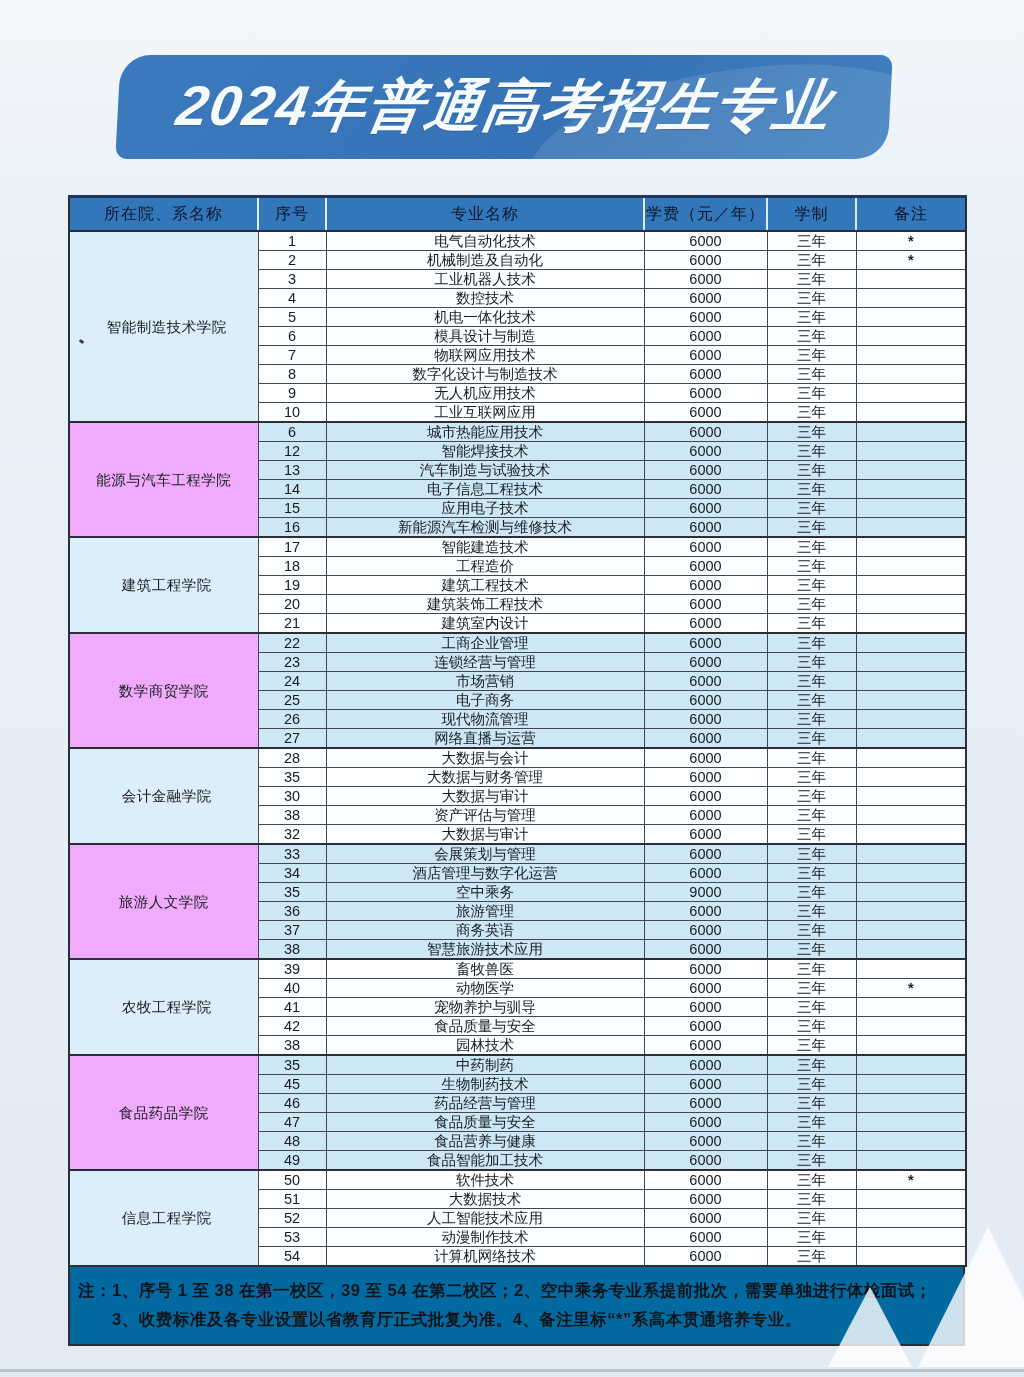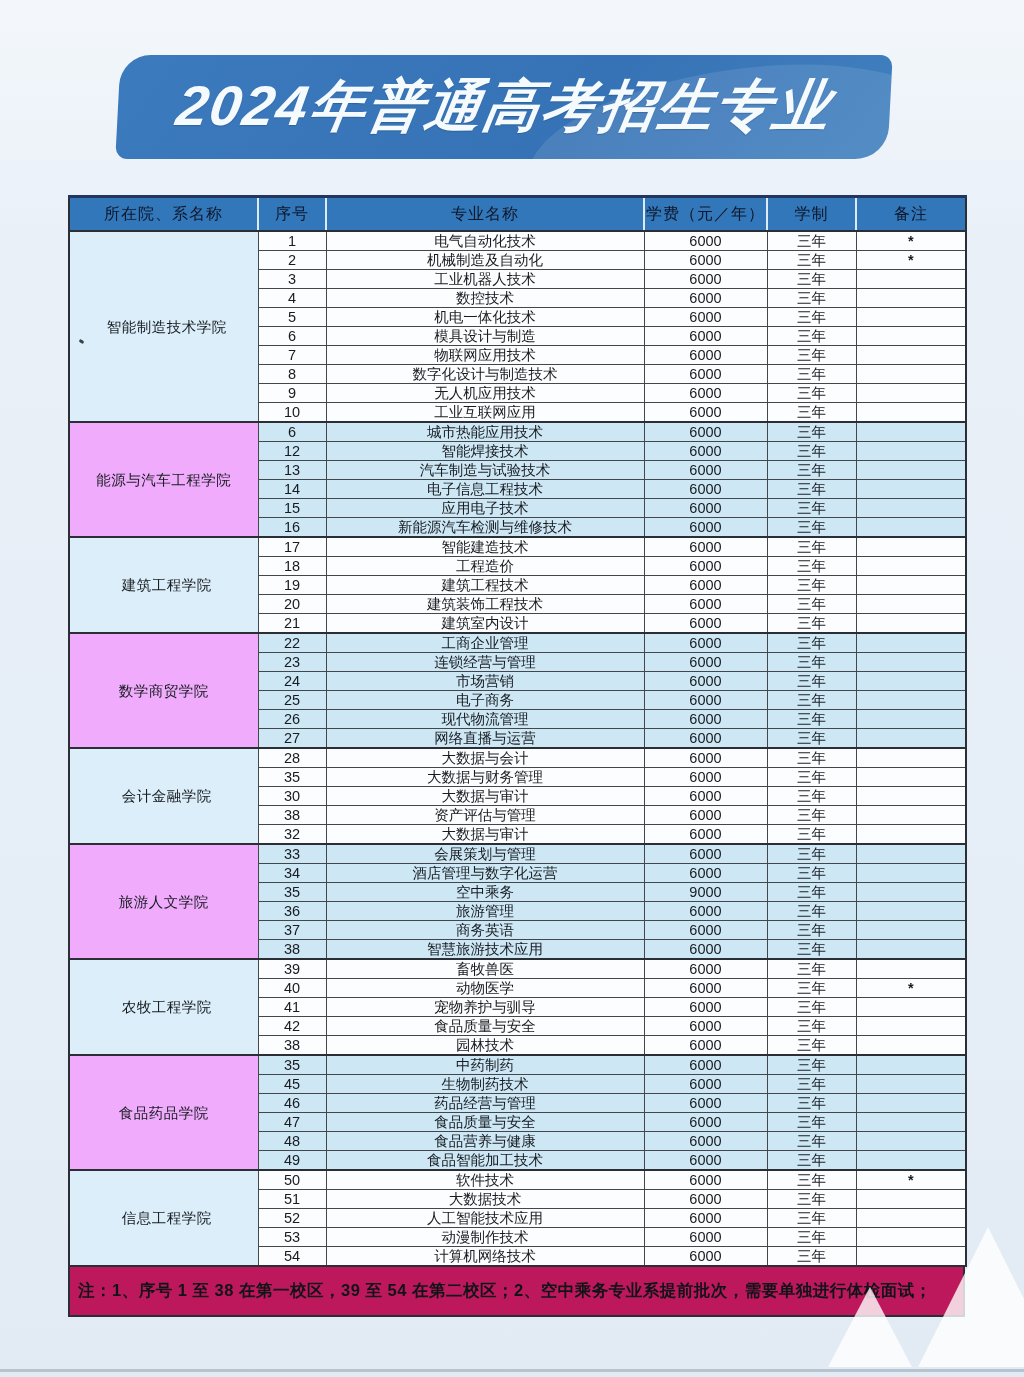--- a/index.html
+++ b/index.html
@@ -94,21 +94,21 @@
   tr.g-alt   td.college-cell { background: #f0abfc; }
   td.college-cell { font-size: 15px; letter-spacing: 0.5px; }
   td.c-major { font-size: 15px; }
   td.c-remark { font-weight: 700; font-size: 15px; }
   tr.group-start td { border-top: 2px solid #2b2f35; }
 
   
   .note-box {
     width: 897px;
     box-sizing: border-box;
-    background: #be185d;
+    background: #0369a1;
     border: 2px solid #2b2f35;
     border-top: none;
     padding: 9px 10px 10px 8px;
     font-size: 16.5px;
     font-weight: 600;
     color: #101418;
     line-height: 29px;
     letter-spacing: 0.5px;
   }
   .note-line-2 { padding-left: 34px; }
@@ -561,19 +561,20 @@
           <td class="c-major">计算机网络技术</td>
           <td class="c-tuition">6000</td>
           <td class="c-duration">三年</td>
           <td class="c-remark"></td>
         </tr>
       </tbody>
   </table>
 
   <div class="note-box">
     <div class="note-line-1">注：1、序号 1 至 38 在第一校区，39 至 54 在第二校区；2、空中乘务专业系提前批次，需要单独进行体检面试；</div>
+    <div class="note-line-2">3、收费标准及各专业设置以省教育厅正式批复为准。4、备注里标“*”系高本贯通培养专业。</div>
   </div>
 </div>
 
 <div class="wm-tri t1"></div>
 <div class="wm-tri t2"></div>
 <div class="scan-edge-bottom"></div>
 <div class="scan-speck"></div>
 
 </body></html>

